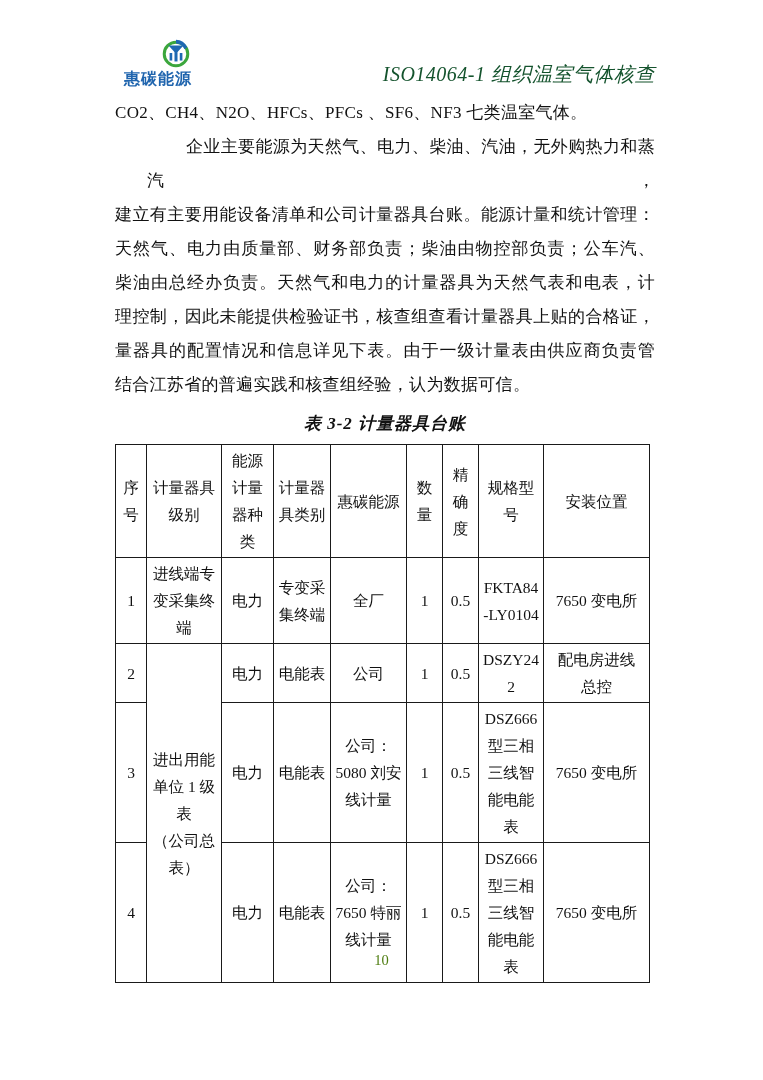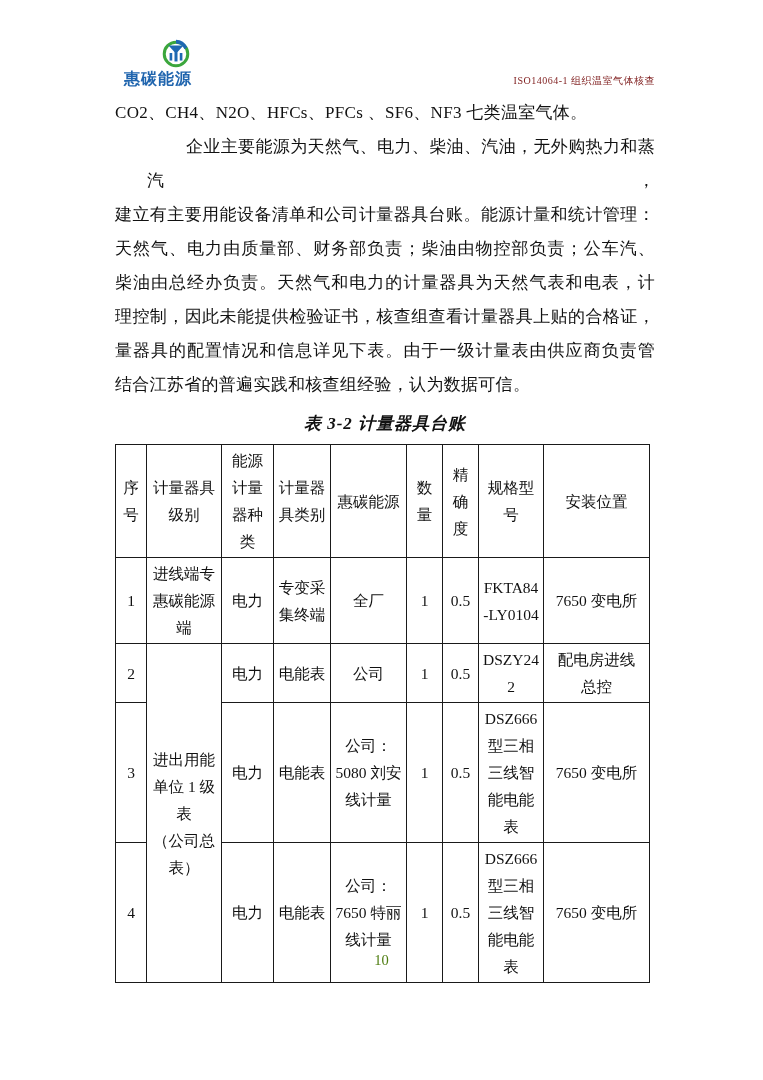--- a/index.html
+++ b/index.html
@@ -30,24 +30,25 @@
   .logo-icon { width:32px; height:32px; display:block; }
   .logo-text {
     margin-left:9px;
     font-family:"Liberation Sans","DejaVu Sans",sans-serif;
     font-weight:bold;
     font-size:16px;
     letter-spacing:1px;
     color:#2065ae;
   }
   .doc-title {
-    font-size:10px;
-    color:#7f1d1d;
+    font-size:20px;
+    color:#14532d;
     padding-bottom:2px;
     letter-spacing:0.5px;
+    font-style:italic;
   }
   
   .body-text { margin-top:6px; }
   .line {
     font-size:17px;
     line-height:34px;
     letter-spacing:0.3px;
     white-space:nowrap;
   }
   .line.jf {
@@ -162,21 +163,21 @@
           <th>精
 确
 度</th>
           <th>规格型
 号</th>
           <th>安装位置</th>
         </tr>
         <tr class="r1">
           <td>1</td>
           <td>进线端专
-惠碳能源
+变采集终
 端</td>
           <td>电力</td>
           <td>专变采
 集终端</td>
           <td>全厂</td>
           <td>1</td>
           <td>0.5</td>
           <td>FKTA84
 -LY0104</td>
           <td>7650 变电所</td>

